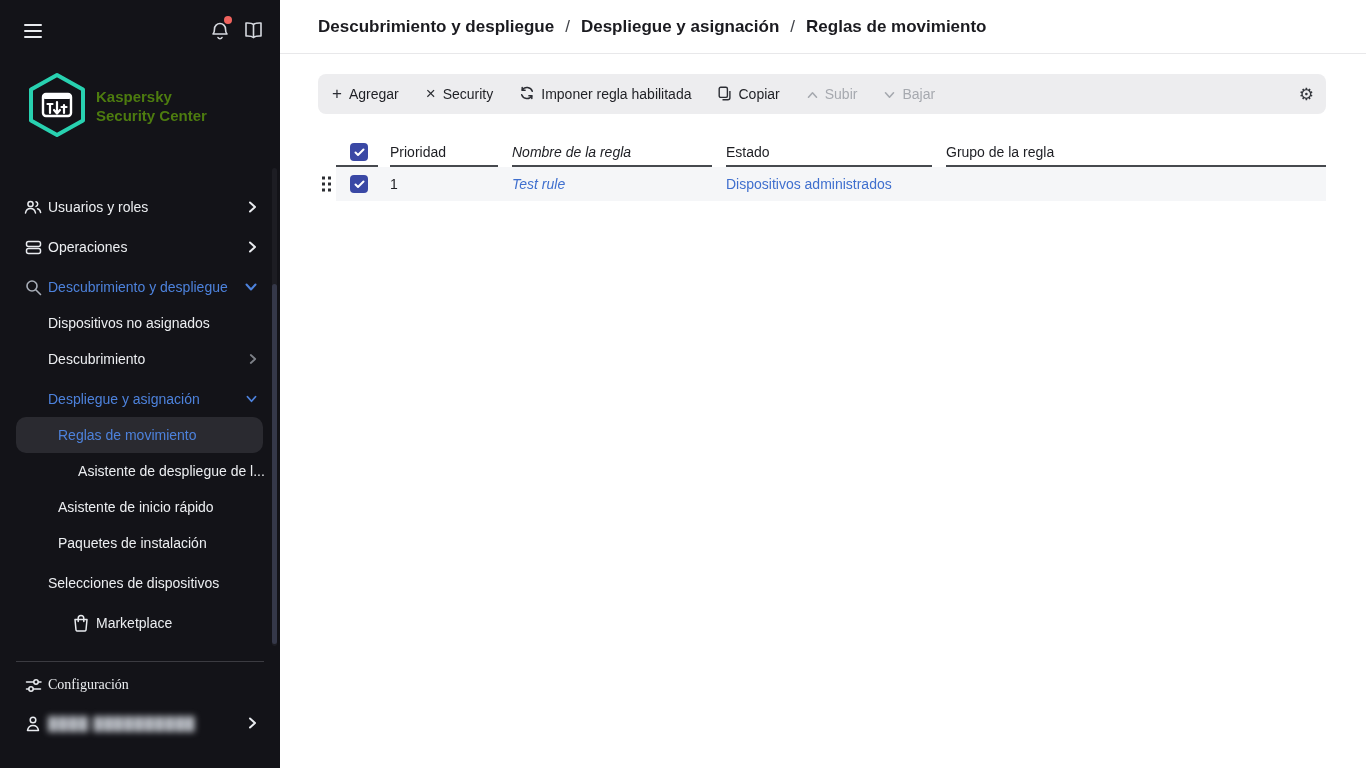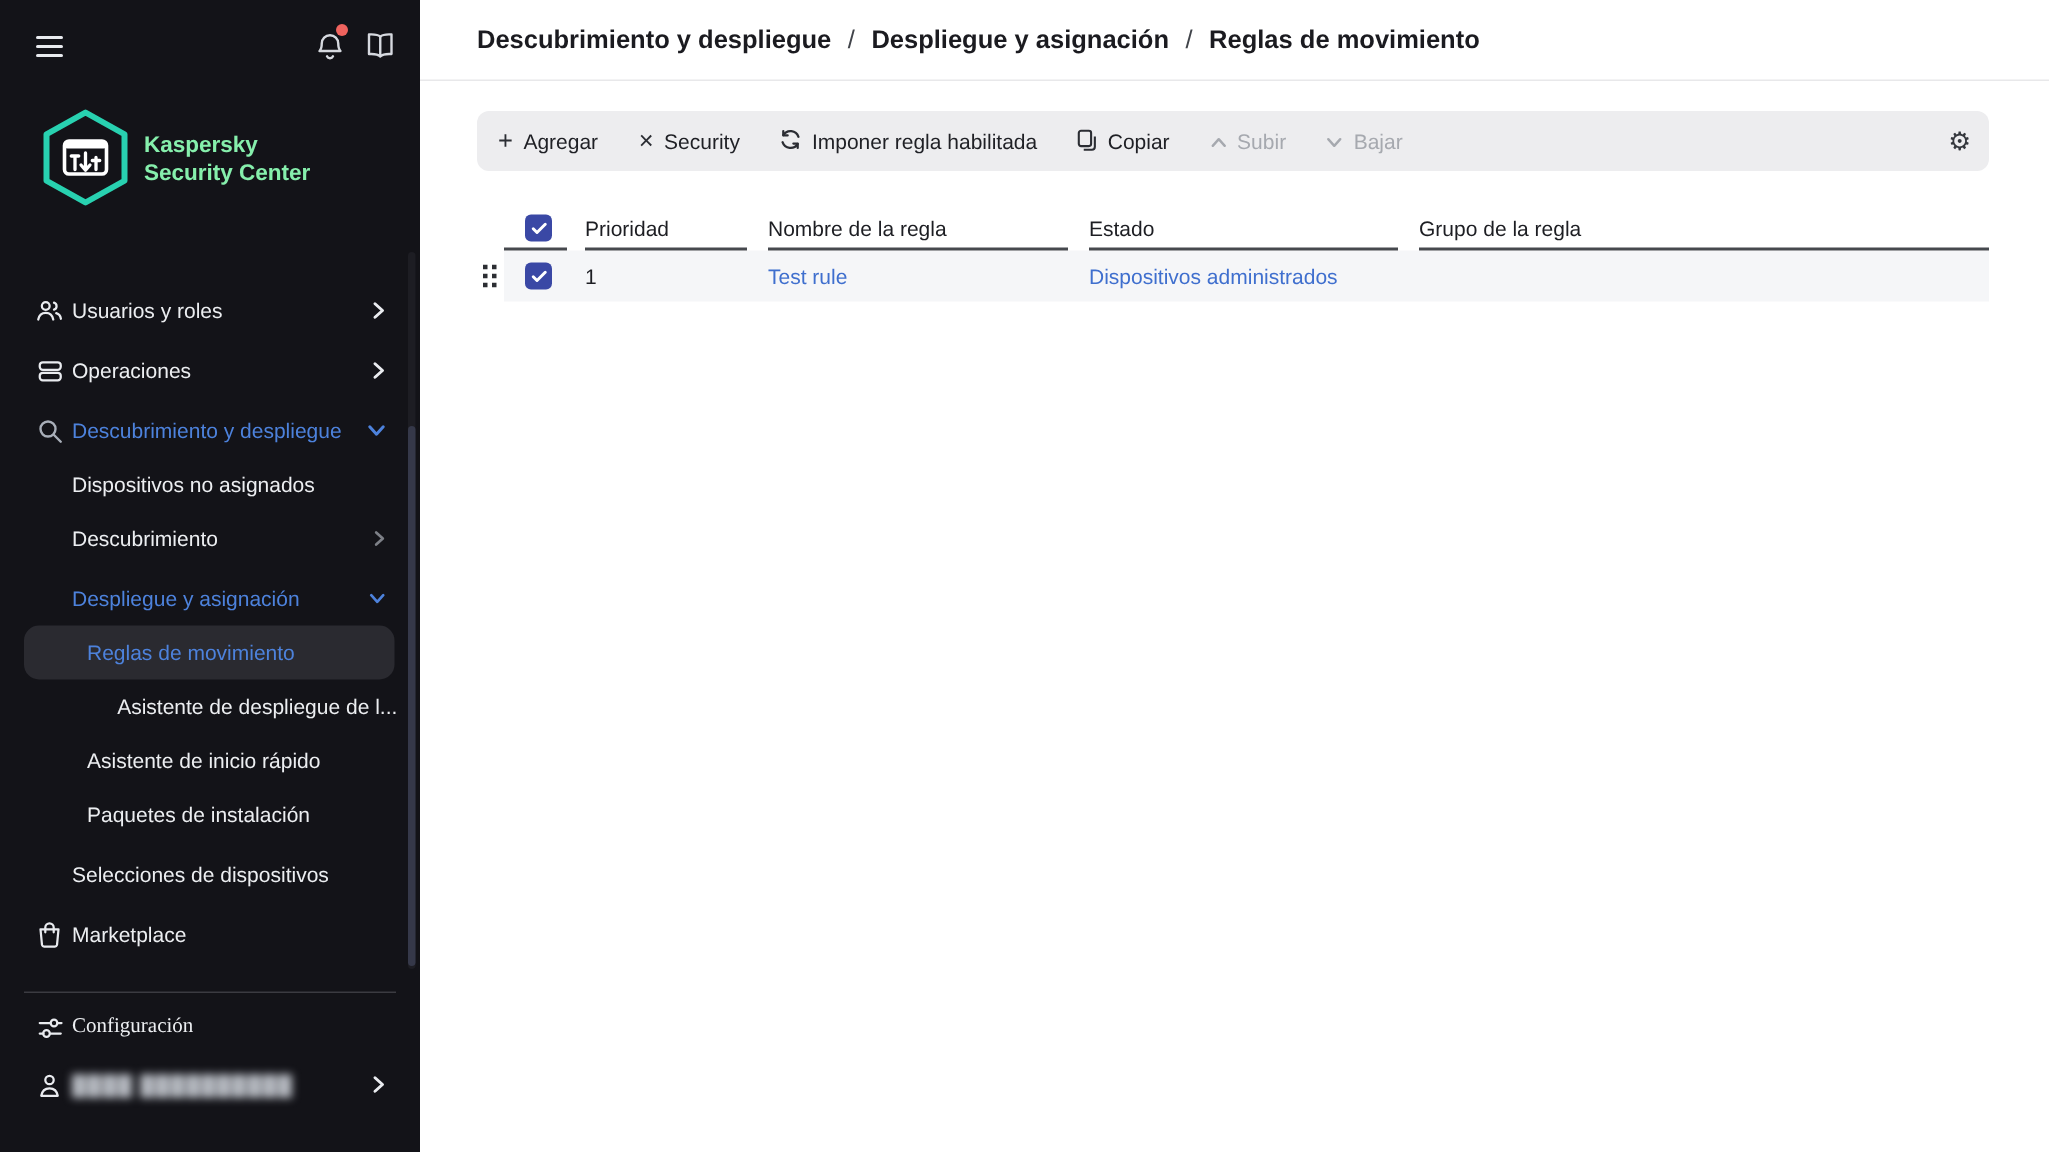--- a/index.html
+++ b/index.html
@@ -10,21 +10,21 @@
     color:#1d1e23;
   }
   
   .sidebar { position:absolute; left:0; top:0; width:280px; height:768px; background:#131318; }
   .hamburger { position:absolute; left:24px; top:24px; width:18px; height:14px; cursor:pointer; }
   .hamburger span { display:block; height:2px; background:#e9ebef; border-radius:1px; margin-bottom:4px; }
   .topicon { position:absolute; top:21px; cursor:pointer; }
   .bell { left:211px; } .book { left:244px; }
   .reddot { position:absolute; left:224px; top:16px; width:8px; height:8px; border-radius:50%; background:#f0635e; }
   .logo-hex { position:absolute; left:26px; top:72px; }
-  .brand { position:absolute; left:96px; top:87px; color:#86efac; font-size:15px; font-weight:700; line-height:19px; }
+  .brand { position:absolute; left:96px; top:87px; color:#4d7c0f; font-size:15px; font-weight:700; line-height:19px; }
   .mi { position:absolute; left:0; width:285px; display:flex; align-items:center; color:#eceef1; font-size:14px; cursor:pointer; }
   .mi .ic { position:absolute; left:24px; top:50%; transform:translateY(-50%); width:18px; height:18px; display:flex; align-items:center; justify-content:center; }
   .mi .lbl { margin-left:48px; position:relative; z-index:1; white-space:nowrap; }
   .mi.lv3 .lbl { margin-left:58px; }
   .mi.sub { font-size:14px; }
   .mi .chev { position:absolute; right:28px; top:50%; transform:translateY(-50%); display:flex; }
   .mi.blue, .mi.blue .lbl { color:#4d82dc; }
   .pill { position:absolute; left:16px; right:22px; top:0; bottom:0; background:#2a2a30; border-radius:10px; }
   .sdivider { position:absolute; left:16px; right:16px; top:661px; height:1px; background:#3b3b41; }
   .sb-track { position:absolute; left:272px; top:168px; width:5px; height:478px; background:#1d1d23; border-radius:3px; }
@@ -41,21 +41,21 @@
   .tb .tico { font-size:17px; line-height:14px; color:#2b2d33; font-weight:400; }
   .tb.disabled { color:#a6a9af; cursor:default; }
   .gear { margin-left:auto; font-size:17px; line-height:17px; color:#34373d; cursor:pointer; }
   
   .table { position:absolute; left:38px; right:40px; top:137px; }
   .thead { display:flex; height:30px; }
   .handle-col { width:18px; flex:none; position:relative; }
   .cellwrap { flex:1; display:flex; }
   .trow .cellwrap { background:#f5f6f8; }
   .hcell, .dcell { position:relative; display:flex; align-items:center; font-size:14px; color:#1d1e23; }
-  .c0 { width:54px; flex:none; } .c1 { width:122px; flex:none; } .c2 { width:214px; flex:none; } .c3 { width:220px; flex:none; } .c4 { flex:1; }
+  .c0 { width:54px; flex:none; } .c1 { width:122px; flex:none; } .c2 { width:214px; flex:none;font-style:italic; } .c3 { width:220px; flex:none; } .c4 { flex:1; }
   .hcell::after { content:""; position:absolute; left:0; bottom:0; height:2px; background:#46494e; width:calc(100% - 14px); }
   .hcell.c0::after { width:42px; }
   .hcell.c4::after { width:100%; }
   .trow { display:flex; height:34px; }
   .cb { width:18px; height:18px; border-radius:4px; background:#3a48a5; display:flex; align-items:center; justify-content:center; margin-left:14px; cursor:pointer; flex:none; }
   .lnk { color:#3f6fce; cursor:pointer; white-space:nowrap; }
   .tg { width:34px; height:20px; border-radius:10px; background:#4b5ed7; position:relative; cursor:pointer; flex:none; }
   .tg::after { content:""; position:absolute; width:16px; height:16px; border-radius:50%; background:#fff; top:2px; right:2px; }
   .tg-label { margin-left:7px; }
   .drag { position:absolute; left:3px; top:50%; transform:translateY(-50%); cursor:grab; display:flex; }
@@ -181,21 +181,21 @@
   </div>
 
   <div class="mi sub lv3" style="top:525px;height:36px;">
     <span class="lbl">Paquetes de instalación</span>
   </div>
 
   <div class="mi sub" style="top:563px;height:40px;">
     <span class="lbl">Selecciones de dispositivos</span>
   </div>
 
-  <div class="mi" style="top:603px;height:40px;">
+  <div class="mi" style="top:603px;height:40px;margin-left:48px;">
     <span class="ic">
       <svg width="16" height="18" viewBox="0 0 16 18" fill="none" stroke="#e9ebef" stroke-width="1.5" stroke-linejoin="round">
         <path d="M2 5.5 h12 l-1 10.5 a1.5 1.5 0 0 1 -1.5 1 h-7 a1.5 1.5 0 0 1 -1.5 -1 z"></path>
         <path d="M5.2 7.5 V4.3 a2.8 2.8 0 0 1 5.6 0 V7.5" stroke-linecap="round"></path>
       </svg>
     </span>
     <span class="lbl">Marketplace</span>
   </div>
 
   <div class="sdivider"></div>

